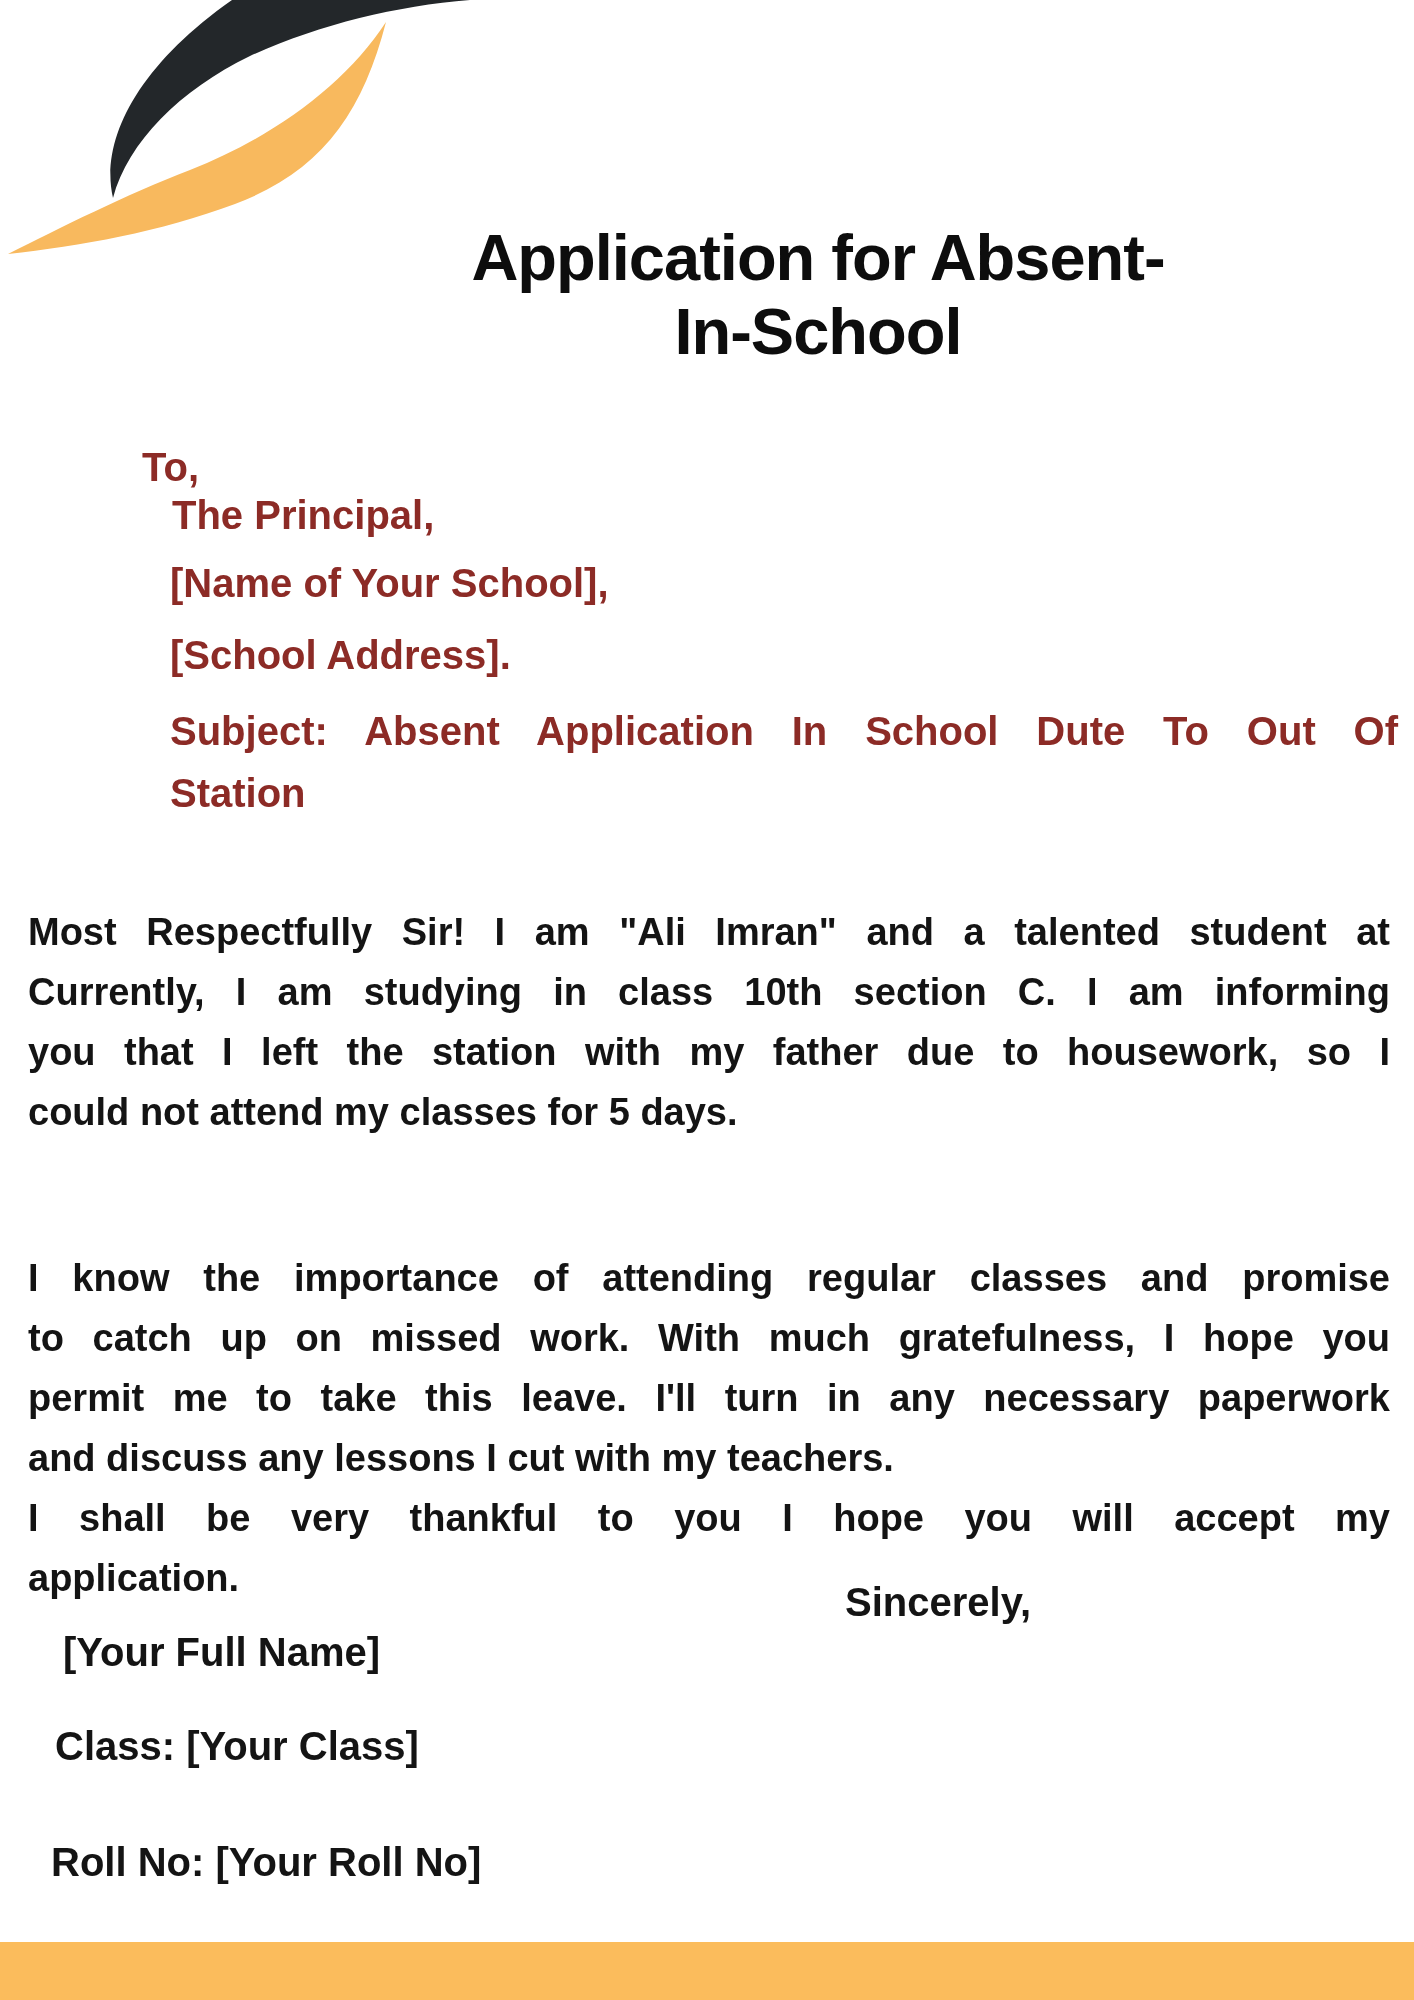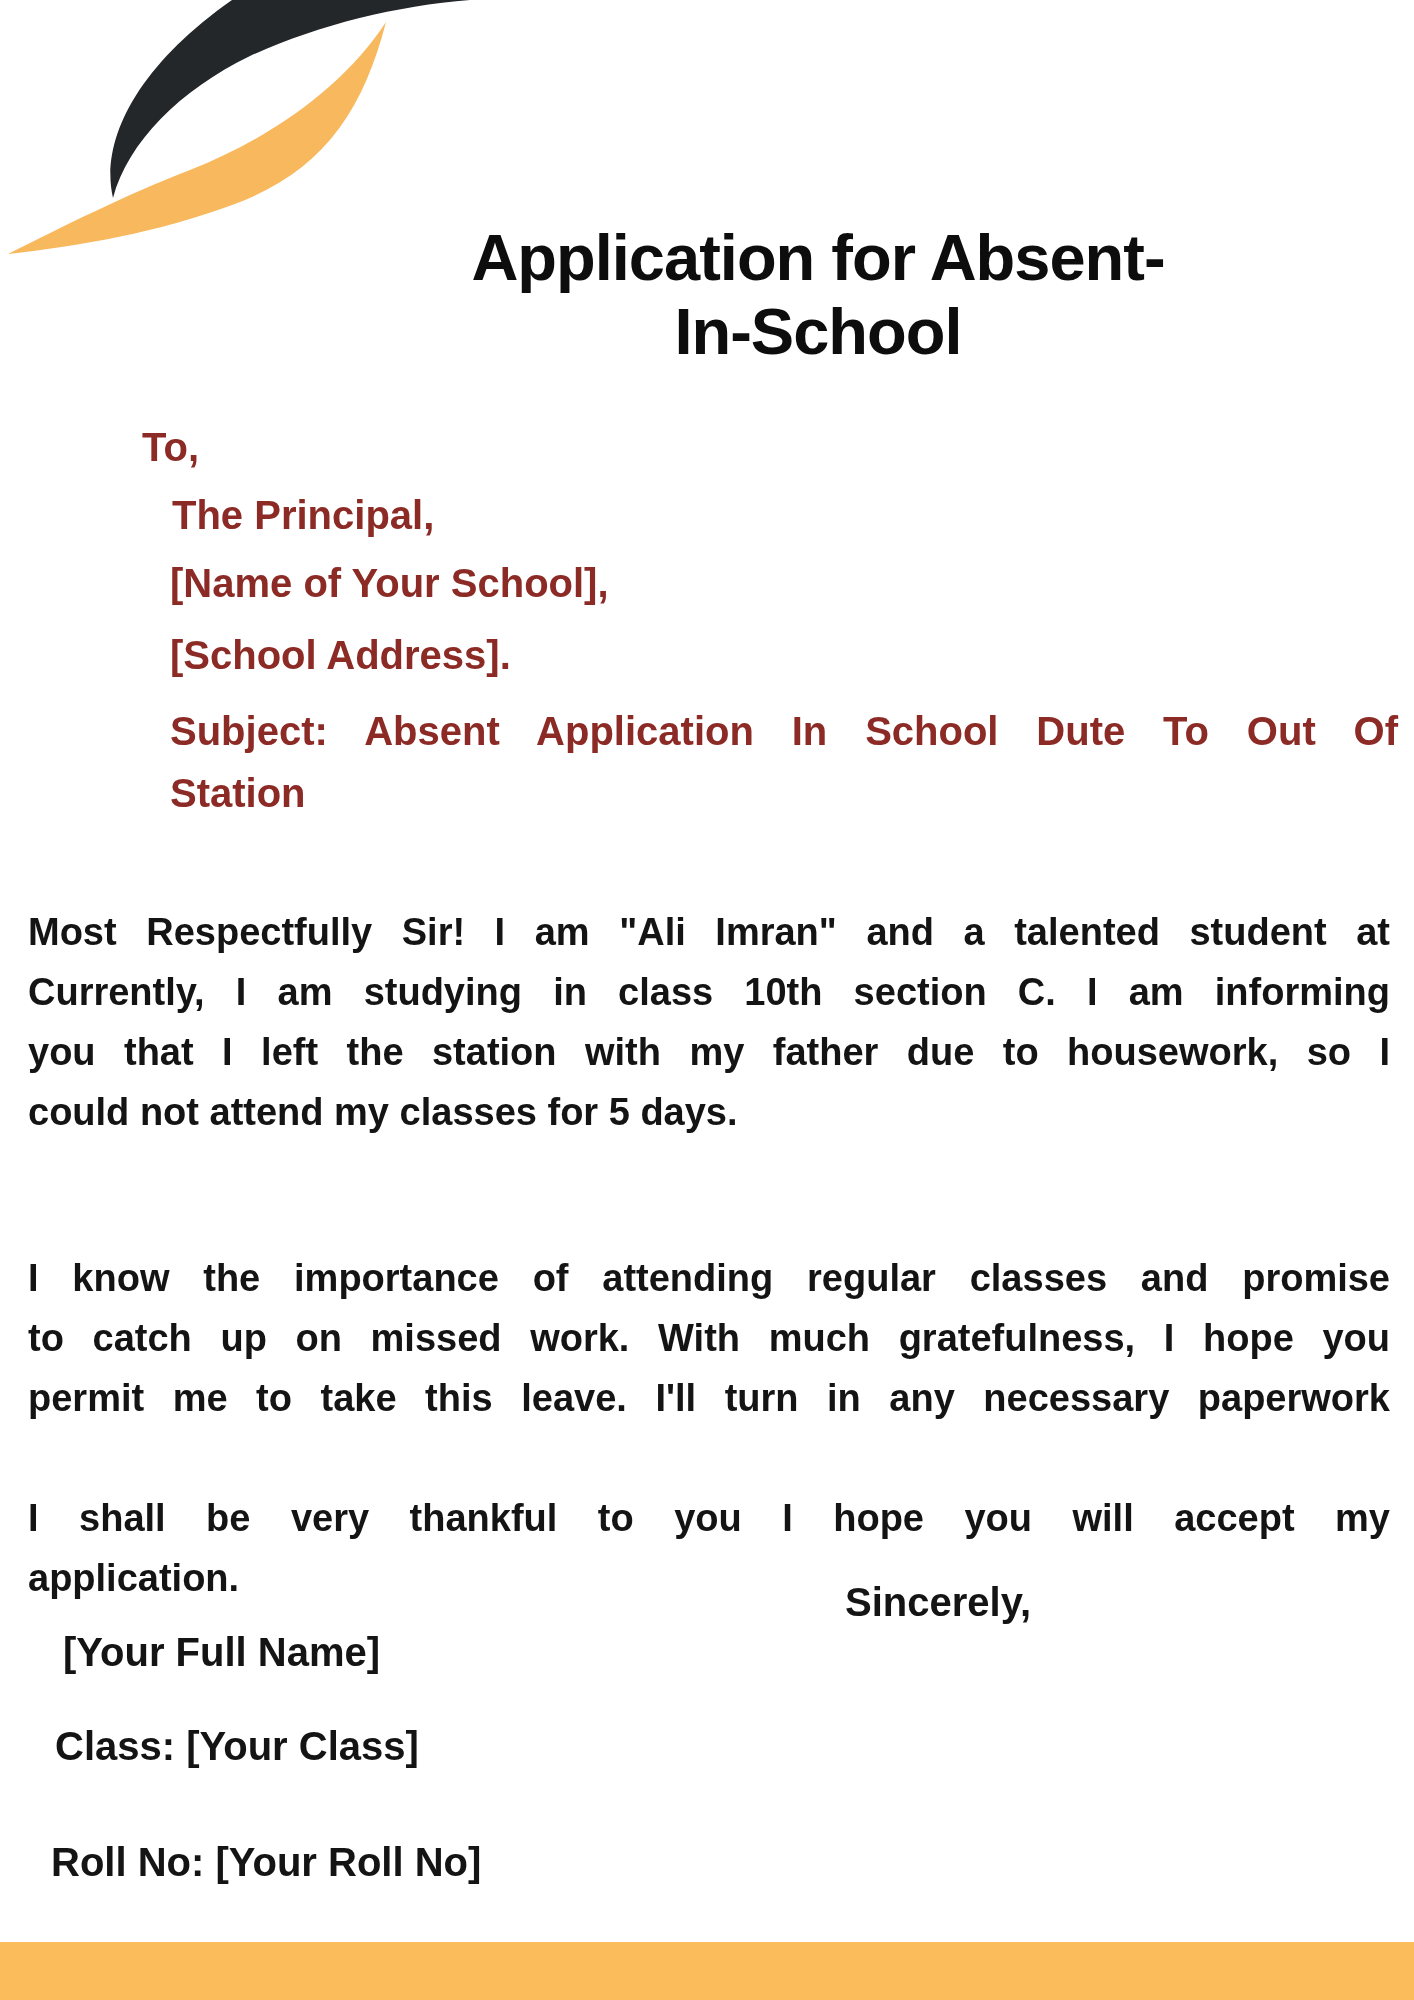--- a/index.html
+++ b/index.html
@@ -28,21 +28,21 @@
     color: #0d0d0d;
   }
   .title .tline { display: block; }
 
   .red {
     color: #8C2B26;
     font-weight: 700;
     font-size: 40px;
     line-height: 46px;
   }
-  .to             { left: 142px; top: 424px; }
+  .to             { left: 142px; top: 444px; }
   .principal      { left: 172px; top: 492px; }
   .school-name    { left: 170px; top: 560px; }
   .school-address { left: 170px; top: 632px; }
   .subject        { left: 170px; top: 700px; width: 1228px; line-height: 62px; }
 
   .black-bold {
     color: #141414;
     font-weight: 700;
   }
   .salutation { left: 28px; top: 838px; font-size: 40px; line-height: 48px; }
@@ -101,20 +101,21 @@
     <div class="jline stretch">Most Respectfully Sir! I am "Ali Imran" and a talented student at</div>
     <div class="jline stretch">Currently, I am studying in class 10th section C. I am informing</div>
     <div class="jline stretch">you that I left the station with my father due to housework, so I</div>
     <div class="jline">could not attend my classes for 5 days.</div>
   </div>
 
   <div class="abs para para2">
     <div class="jline stretch">I know the importance of attending regular classes and promise</div>
     <div class="jline stretch">to catch up on missed work. With much gratefulness, I hope you</div>
     <div class="jline stretch">permit me to take this leave. I'll turn in any necessary paperwork</div>
+    <div class="jline">and discuss any lessons I cut with my teachers.</div>
   </div>
 
   <div class="abs para para3">
     <div class="jline stretch">I shall be very thankful to you I hope you will accept my</div>
     <div class="jline">application.</div>
   </div>
 
   <div class="abs black-bold sincerely">Sincerely,</div>
   <div class="abs black-bold sig-name">[Your Full Name]</div>
   <div class="abs black-bold sig-class">Class: [Your Class]</div>

